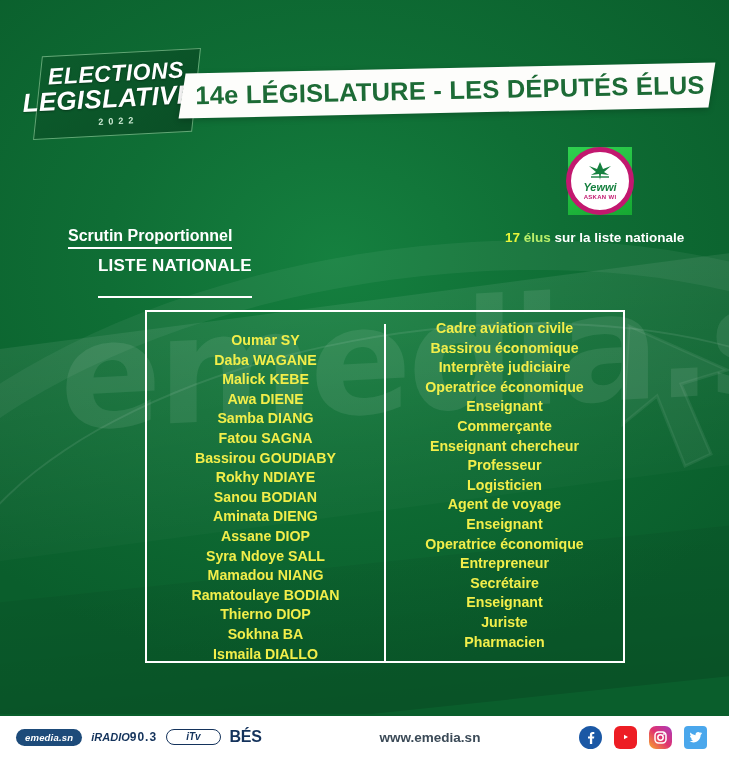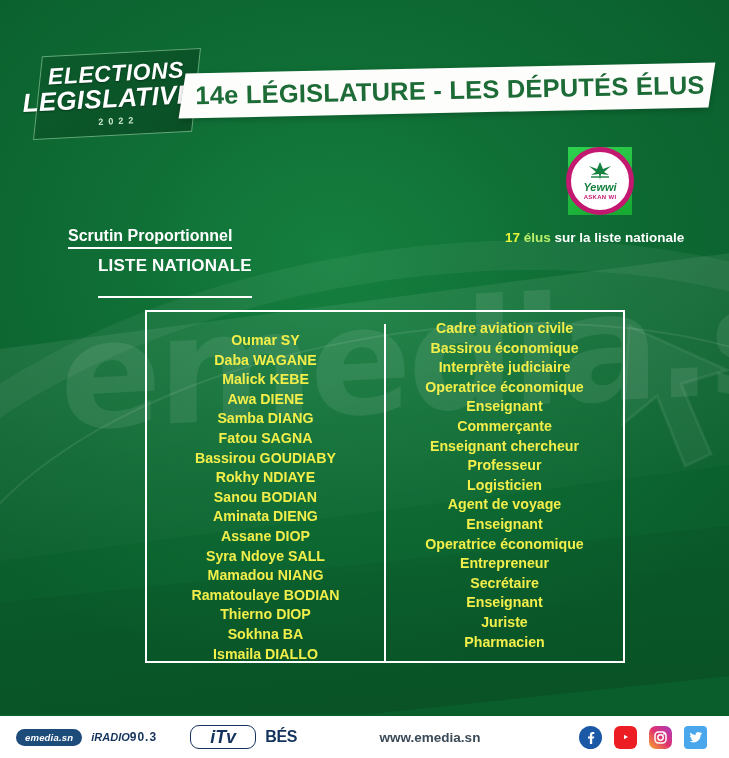--- a/index.html
+++ b/index.html
@@ -161,21 +161,21 @@
     padding:3px 9px;font-size:9.5px;font-weight:800;font-style:italic;
     letter-spacing:.2px;white-space:nowrap;
   }
   .brand-iradio{
     color:#14335c;font-size:11px;font-weight:800;font-style:italic;line-height:1;
     display:flex;flex-direction:row;align-items:center;
   }
   .brand-iradio .f{font-size:12px;letter-spacing:1px;font-style:normal;color:#14335c;}
   .brand-itv{
     border:1.6px solid #14335c;border-radius:9px;padding:1px 19px;
-    color:#14335c;font-size:18px;font-weight:800;font-style:italic;line-height:1.15;margin-left:24px;
+    color:#14335c;font-size:10px;font-weight:800;font-style:italic;line-height:1.15;
   }
   .brand-bes{
     color:#14335c;font-size:16px;font-weight:800;letter-spacing:-.3px;
   }
   .footer-mid{
     flex:1;text-align:center;color:#3b4a57;font-size:13.5px;font-weight:600;
   }
   .footer-right{
     display:flex;align-items:center;gap:12px;padding-right:22px;
   }

